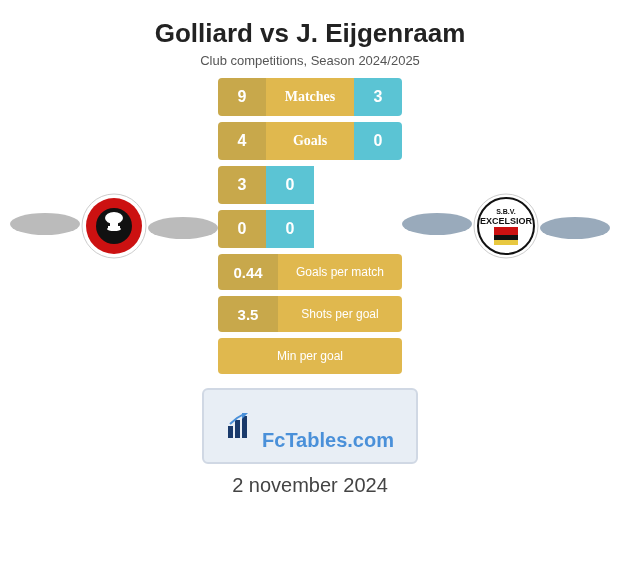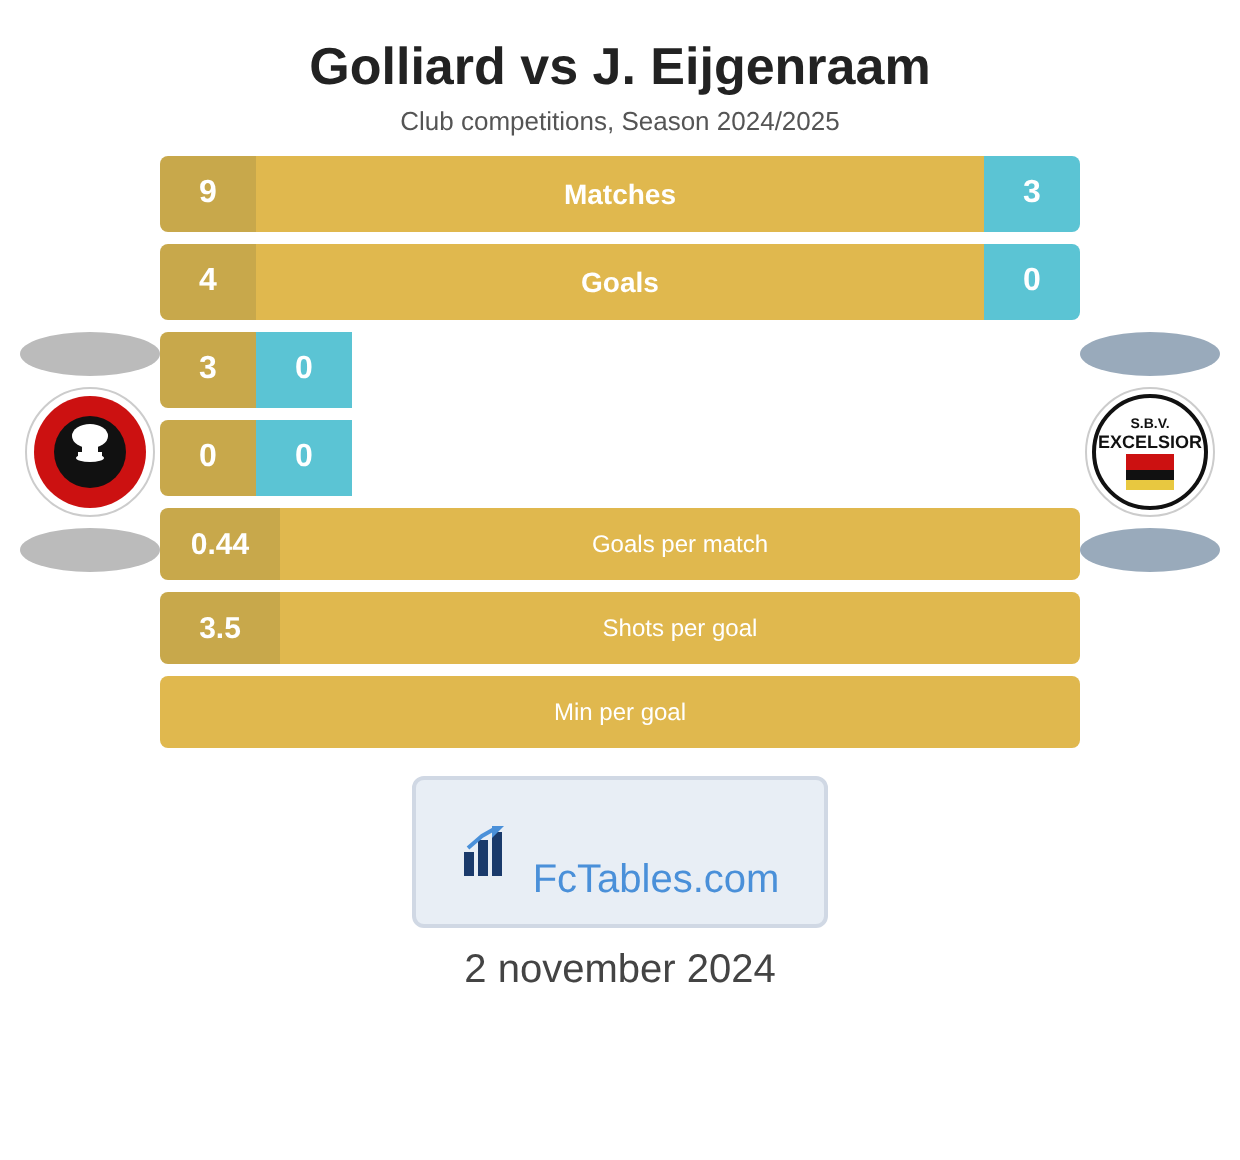--- a/index.html
+++ b/index.html
@@ -75,20 +75,21 @@
 
     .bar-label {
       background: #e0b84e;
       color: #fff;
       font-size: 14px;
       font-weight: bold;
       display: flex;
       align-items: center;
       justify-content: center;
       flex: 1;
+      font-family: Liberation Serif, serif;
     }
 
     .bar-right-val {
       background: #5bc4d4;
       color: #fff;
       font-weight: bold;
       font-size: 16px;
       display: flex;
       align-items: center;
       justify-content: center;
@@ -140,21 +141,21 @@
       margin-top: 14px;
     }
 
     .fctables-logo-icon {
       width: 28px;
       height: 28px;
     }
 
     .fctables-logo-text {
       font-size: 20px;
-      font-weight: normal;
+      font-weight: bold;
       color: #1a3a6b;
       margin-top: 29px;
     }
 
     .fctables-logo-text span {
       color: #4a90d9;
     }
 
     .date-text {
       font-size: 20px;
@@ -203,21 +204,20 @@
     .oval-bottom-right {
       width: 70px;
       height: 22px;
       background: #9ab;
       border-radius: 50%;
       margin-top: 4px;
     }
 
     .logo-col {
       display: flex;
-      flex-direction: column;
       align-items: center;
     }
   </style>
 </head>
 <body>
 
 <div class="page">
 
   <div class="title">Golliard vs J. Eijgenraam</div>
   <div class="subtitle">Club competitions, Season 2024/2025</div>

